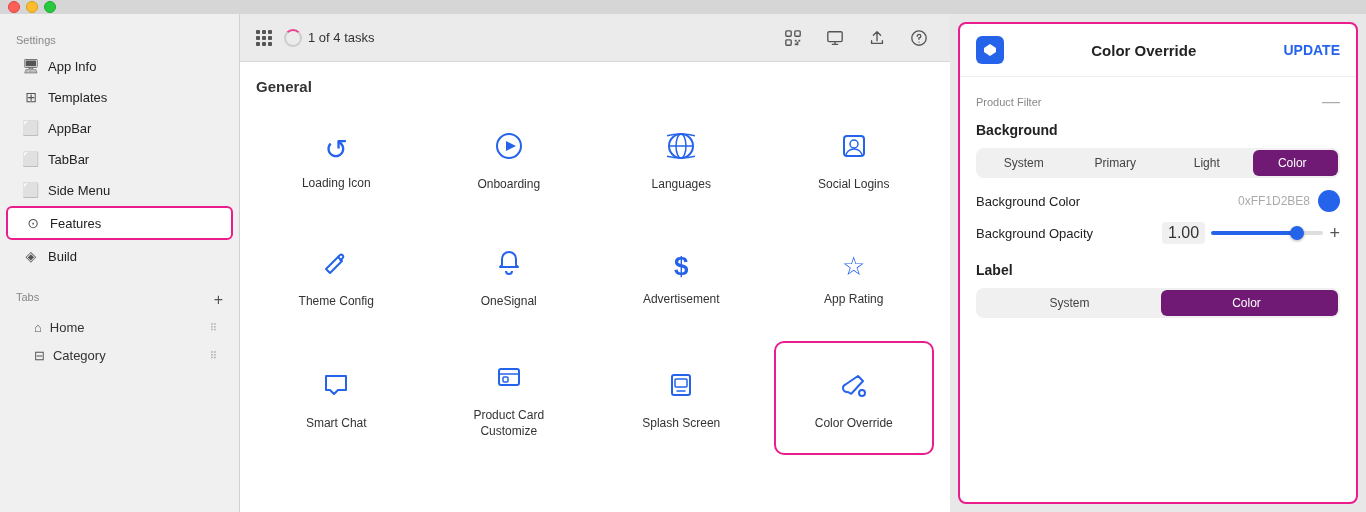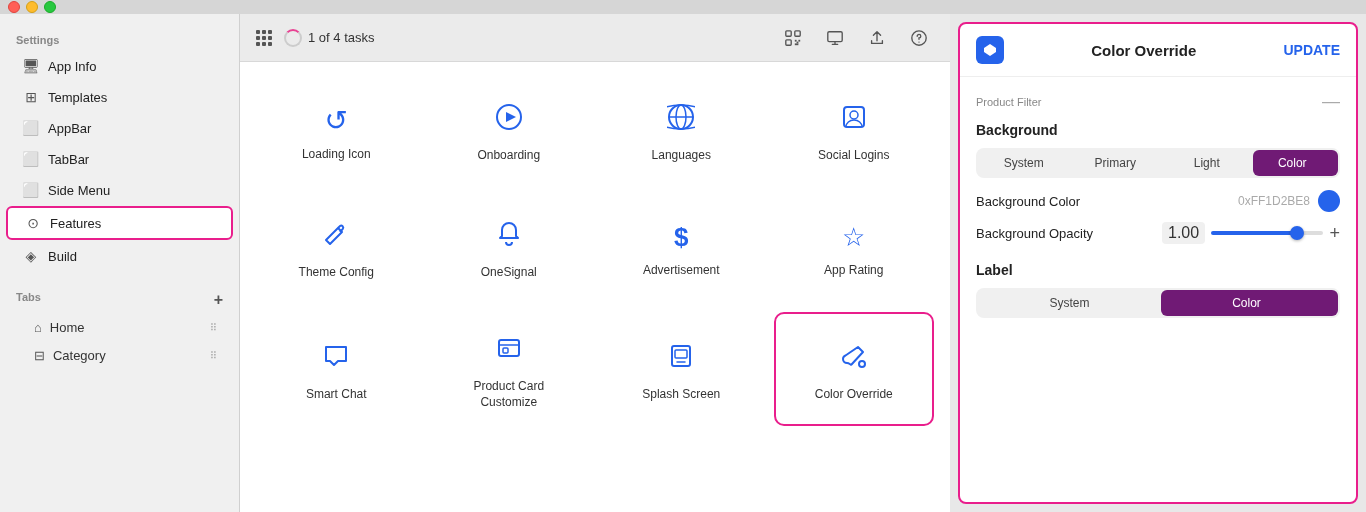--- a/index.html
+++ b/index.html
@@ -48,21 +48,21 @@
       height: 100%;
       padding: 12px 0;
       flex-shrink: 0;
       border-right: 1px solid #d0d0d0;
     }
     .sidebar-section-label {
       font-size: 11px;
       color: #888;
       padding: 8px 16px 4px 16px;
       text-transform: none;
-      font-weight: 700;
+      font-weight: 400;
     }
     .sidebar-item {
       display: flex;
       align-items: center;
       gap: 8px;
       padding: 7px 16px;
       cursor: pointer;
       font-size: 13px;
       color: #222;
       border-radius: 6px;
@@ -482,20 +482,21 @@
       <div class="toolbar-action">
         <svg width="18" height="18" viewBox="0 0 20 20" fill="none">
             <circle cx="10" cy="10" r="8" stroke="#555" stroke-width="1.5"></circle>
             <path d="M8 8c0-1.1.9-2 2-2s2 .9 2 2-.9 2-2 2v1.5" stroke="#555" stroke-width="1.5" stroke-linecap="round"></path>
             <circle cx="10" cy="14.5" r="0.75" fill="#555"></circle>
           </svg>
       </div>
     </div>
 
     <div class="content-area">
+      <div class="section-title">General</div>
       <div class="grid-container">
 
         <div class="grid-card">
           <span class="card-icon" style="font-size:28px; color:#2563eb;">↺</span>
           <span class="card-label">Loading Icon</span>
         </div>
         <div class="grid-card">
           <span class="card-icon">
             <svg width="28" height="28" viewBox="0 0 28 28" fill="none">
                 <circle cx="14" cy="14" r="12" stroke="#2563eb" stroke-width="2"></circle>

